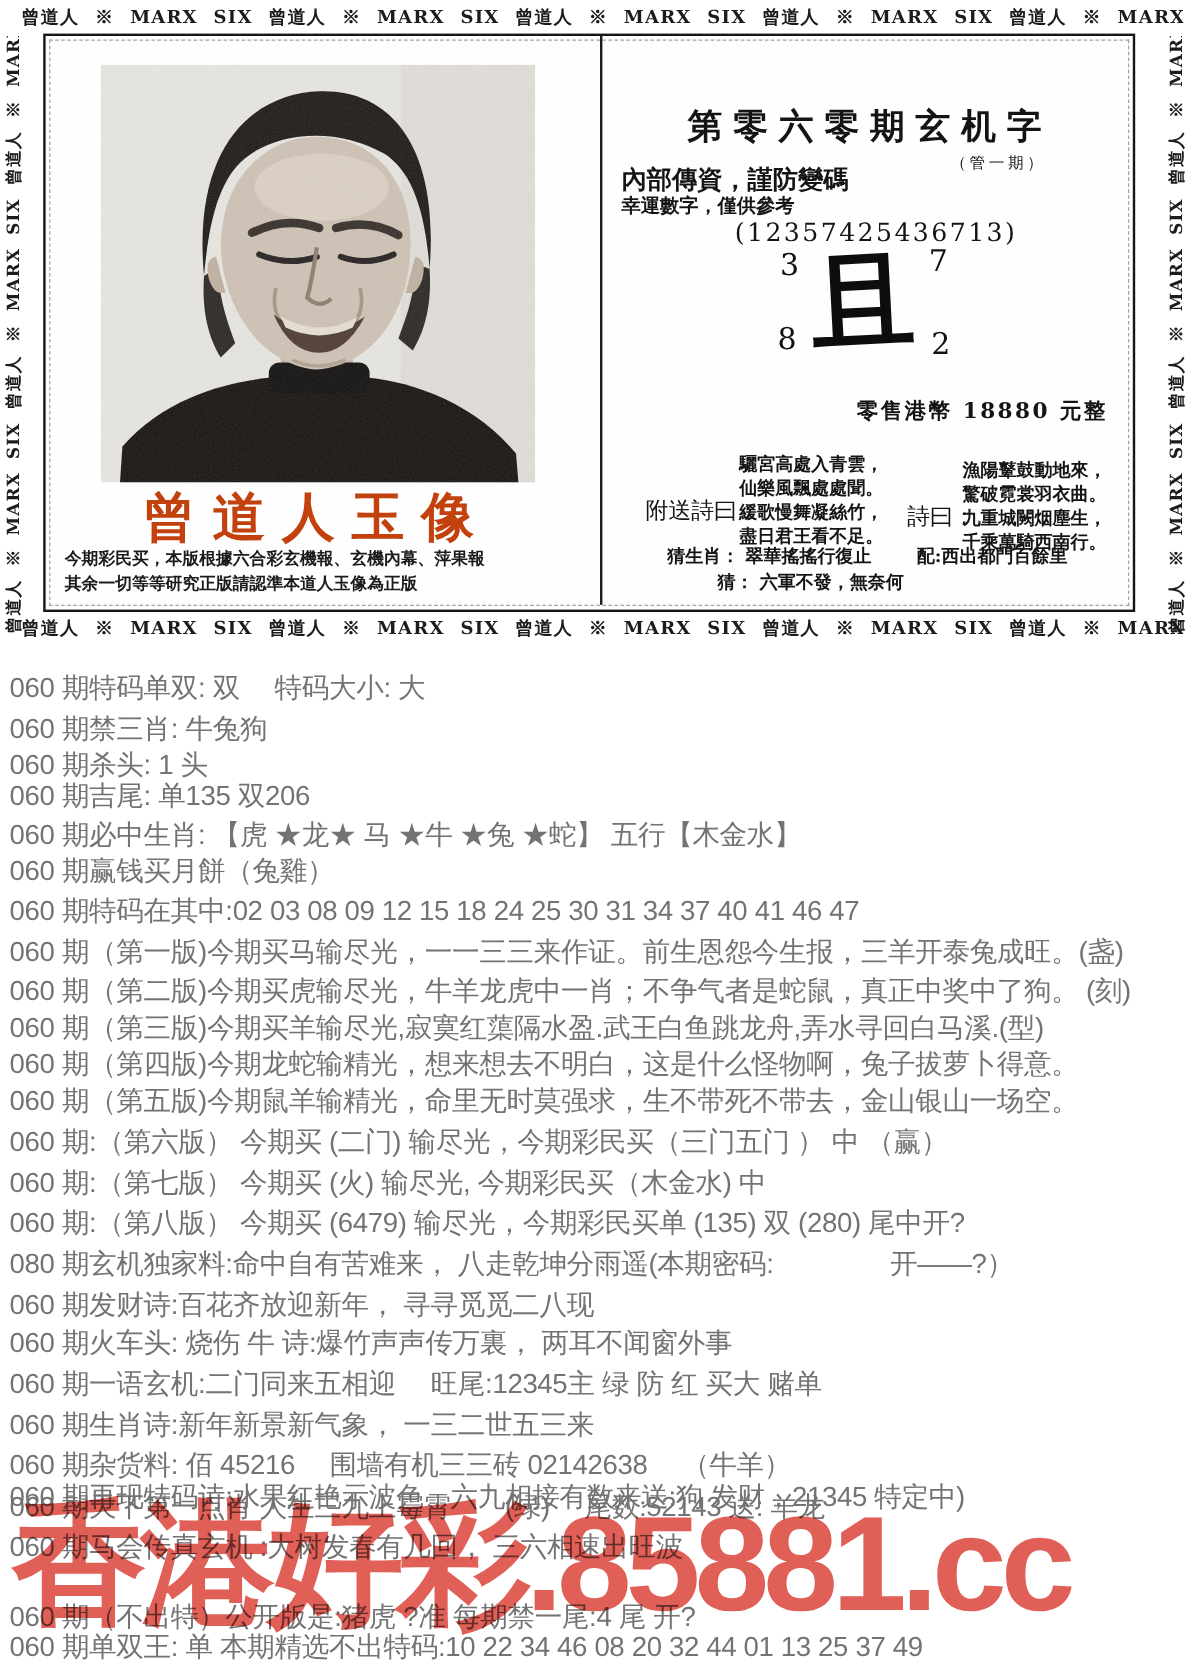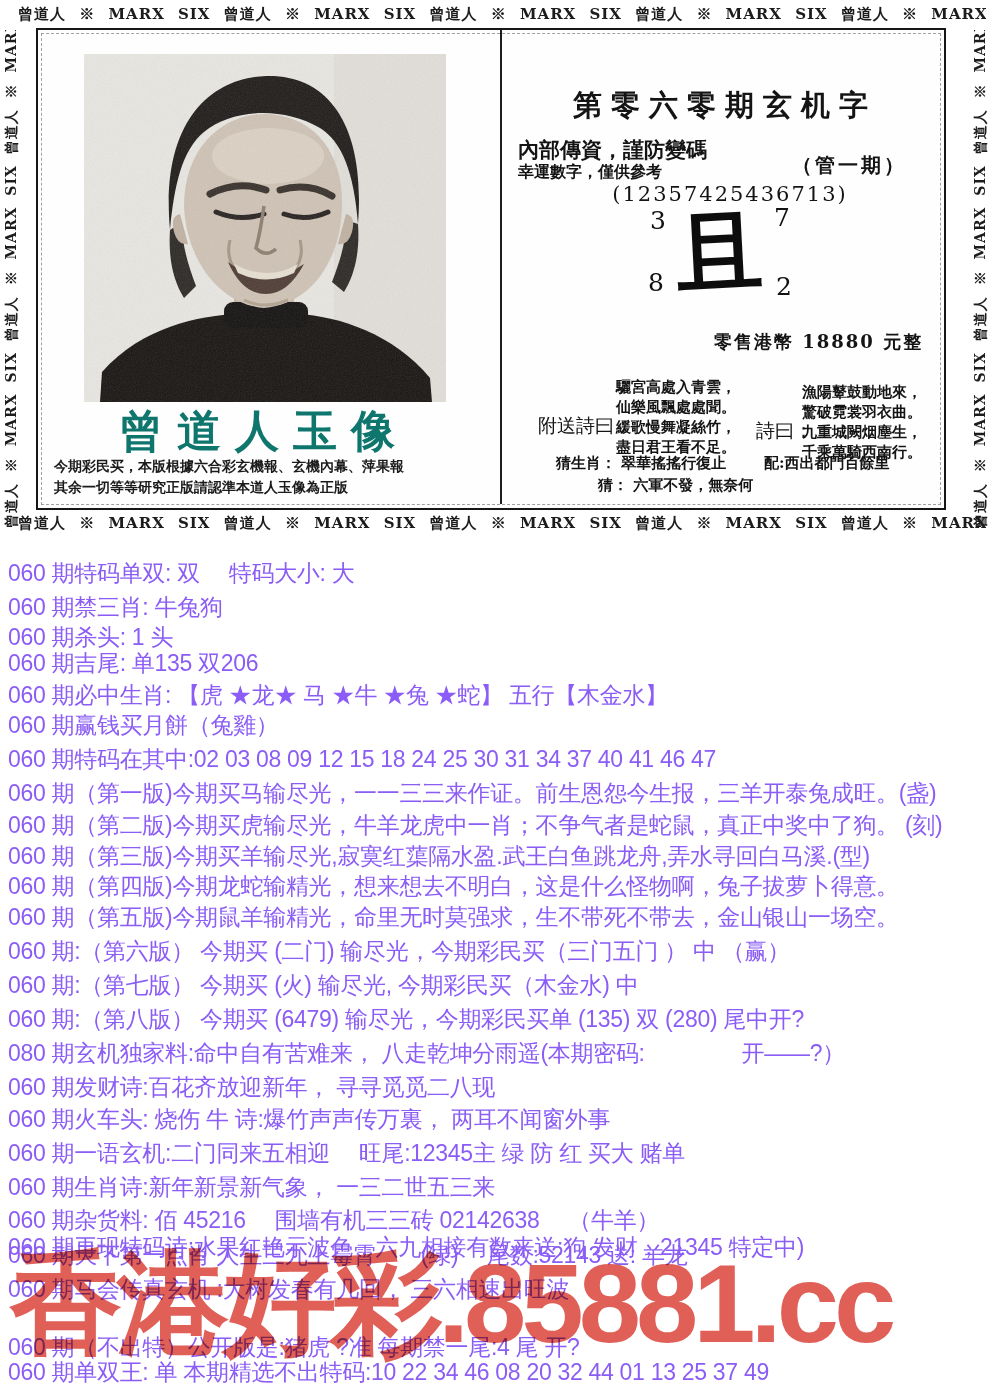--- a/index.html
+++ b/index.html
@@ -35,36 +35,36 @@
     pointer-events:none;
   }
   .divider-v{position:absolute;left:500px;top:30px;width:2px;height:474px;background:#1d1d1d;}
 
   
   .portrait{position:absolute;left:84px;top:54px;width:362px;height:348px;}
   .portrait svg{display:block;width:100%;height:100%;}
   .caption{
     position:absolute;left:58px;top:402px;width:412px;text-align:center;
     font-family:"DejaVu Serif",serif;font-weight:bold;font-size:44px;letter-spacing:14px;
-    color:#0f766e;white-space:nowrap;
+    color:#c2410c;white-space:nowrap;
   }
   .notice{
     position:absolute;left:54px;top:456px;width:436px;
     font-family:"DejaVu Serif",serif;font-weight:bold;font-size:14px;line-height:21px;
     color:#1b1b1b;white-space:nowrap;
   }
 
   
   .rp-title{
     position:absolute;left:520px;top:86px;width:410px;text-align:center;
     font-family:"DejaVu Serif",serif;font-weight:bold;font-size:29px;letter-spacing:9px;
     white-space:nowrap;
   }
   .rp-sub-left{position:absolute;left:518px;top:136px;font-family:"DejaVu Serif",serif;font-weight:bold;font-size:21px;}
-  .rp-sub-right{position:absolute;left:792px;top:152px;font-family:"DejaVu Serif",serif;font-weight:bold;font-size:20px;letter-spacing:3px;}
+  .rp-sub-right{position:absolute;left:792px;top:127px;font-family:"DejaVu Serif",serif;font-weight:normal;font-size:13px;letter-spacing:3px;}
   .rp-lucky{position:absolute;left:518px;top:162px;font-family:"DejaVu Serif",serif;font-weight:bold;font-size:16px;}
   .rp-digits{
     position:absolute;left:565px;top:182px;width:330px;text-align:center;
     font-family:"DejaVu Serif",serif;font-size:21px;letter-spacing:2px;
   }
   .corner-num{position:absolute;font-family:"DejaVu Serif",serif;font-size:25px;color:#111;}
   .num-tl{left:650px;top:206px;}
   .num-tr{left:774px;top:203px;}
   .num-bl{left:648px;top:268px;}
   .num-br{left:776px;top:272px;}
@@ -82,21 +82,21 @@
   .p2-label{left:756px;top:382px;}
   .poem-col{position:absolute;font-family:"DejaVu Serif",serif;font-weight:bold;font-size:15px;line-height:20px;white-space:nowrap;}
   .p1-col{left:616px;top:377px;text-align:center;}
   .p2-col{left:802px;top:382px;}
   .guess-zodiac{position:absolute;left:556px;top:454px;font-family:"DejaVu Serif",serif;font-weight:bold;font-size:15px;}
   .match{position:absolute;left:764px;top:454px;font-family:"DejaVu Serif",serif;font-weight:bold;font-size:15px;}
   .guess{position:absolute;left:598px;top:476px;font-family:"DejaVu Serif",serif;font-weight:bold;font-size:15px;}
 
   
   .tip{
-    position:absolute;left:8px;white-space:nowrap;font-size:23px;color:#8b5cf6;
+    position:absolute;left:8px;white-space:nowrap;font-size:23px;color:#737373;
     font-family:"Liberation Sans",sans-serif;letter-spacing:-0.3px;
   }
 
   
   .watermark{
     position:absolute;left:10px;top:1242px;width:990px;
     font-family:"Liberation Sans",sans-serif;font-weight:bold;font-size:112px;
     letter-spacing:-5px;line-height:1.1;white-space:nowrap;
     color:#d93b31;opacity:.82;mix-blend-mode:multiply;z-index:5;
   }

